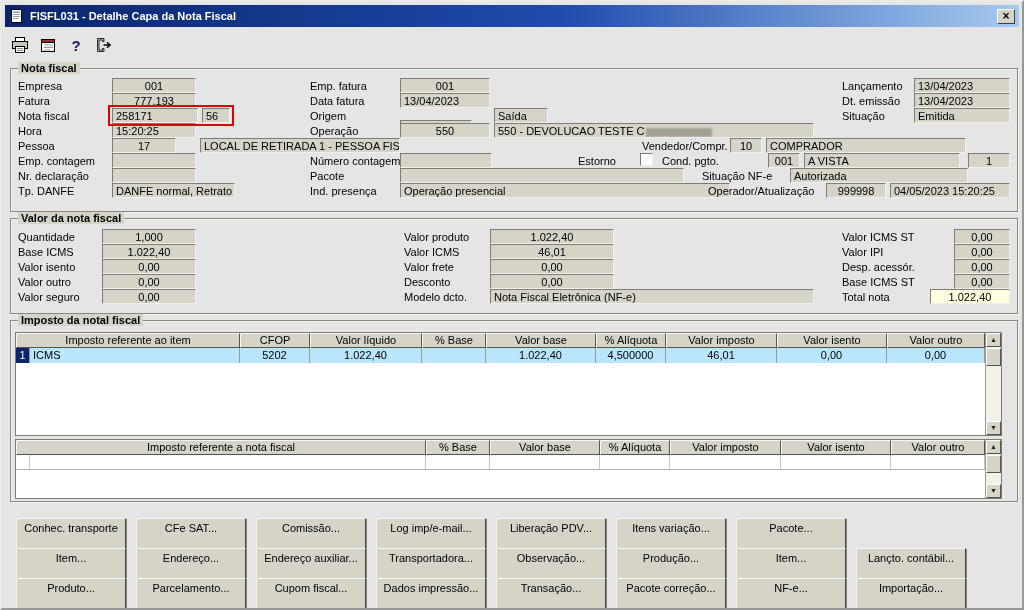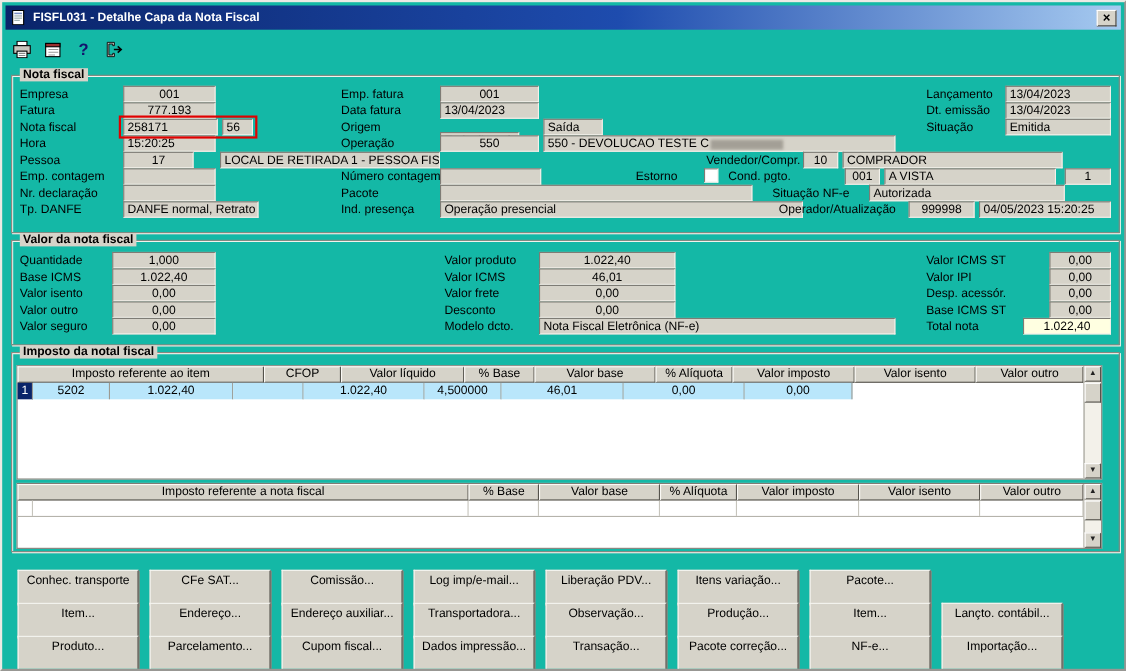--- a/index.html
+++ b/index.html
@@ -1,18 +1,18 @@
 <!DOCTYPE html>
 <html><head>
 <meta charset="utf-8">
 <style>
   *{box-sizing:border-box;margin:0;padding:0;}
   html,body{width:1024px;height:610px;}
   body{font-family:"Liberation Sans",sans-serif;font-size:11px;color:#000;background:#d6d3c9;}
-  .win{position:absolute;inset:0;background:#14b8a6;border:2px outset #eceae4;overflow:hidden;text-decoration:underline;}
+  .win{position:absolute;inset:0;background:#e5e5e5;border:2px outset #eceae4;overflow:hidden;text-decoration:underline;}
   .titlebar{position:absolute;left:3px;top:3px;right:3px;height:22px;background:linear-gradient(90deg,#0a246a 0%,#1e4cae 55%,#a6caf0 100%);display:flex;align-items:center;padding:0 4px;}
   .titleicon{width:16px;height:16px;margin-right:5px;display:flex;align-items:center;justify-content:center;}
   .titletext{color:#fff;font-weight:bold;flex:1;white-space:nowrap;}
   .closebtn{width:18px;height:15px;background:#d6d3c9;border:1px solid;border-color:#fff #404040 #404040 #fff;display:flex;align-items:center;justify-content:center;font-weight:bold;font-size:12px;line-height:10px;cursor:default;}
   .toolbar{position:absolute;left:6px;top:30px;height:26px;display:flex;gap:4px;align-items:center;}
   .tbtn{width:24px;height:24px;display:flex;align-items:center;justify-content:center;}
   .help-glyph{font-size:15px;font-weight:bold;color:#14146e;}
   .grp{position:absolute;border:1px solid #8a887f;box-shadow:1px 1px 0 #f4f2ec,inset 1px 1px 0 #f4f2ec;}
   .legend{position:absolute;background:#d6d3c9;font-weight:bold;padding:0 3px;z-index:2;white-space:nowrap;}
   .lbl{position:absolute;white-space:nowrap;}
@@ -199,20 +199,21 @@
       <div class="th" style="width:112px">Valor líquido</div>
       <div class="th" style="width:64px">% Base</div>
       <div class="th" style="width:110px">Valor base</div>
       <div class="th" style="width:70px">% Alíquota</div>
       <div class="th" style="width:111px">Valor imposto</div>
       <div class="th" style="width:110px">Valor isento</div>
       <div class="th" style="width:98px">Valor outro</div>
     </div>
     <div class="trow">
       <div class="td gut" style="width:14px">1</div>
+      <div class="td sel" style="width:210px">ICMS</div>
       <div class="td sel num" style="width:70px">5202</div>
       <div class="td sel num" style="width:112px">1.022,40</div>
       <div class="td sel num" style="width:64px"></div>
       <div class="td sel num" style="width:110px">1.022,40</div>
       <div class="td sel num" style="width:70px">4,500000</div>
       <div class="td sel num" style="width:111px">46,01</div>
       <div class="td sel num" style="width:110px">0,00</div>
       <div class="td sel num" style="width:98px">0,00</div>
     </div>
     <div class="sb">

